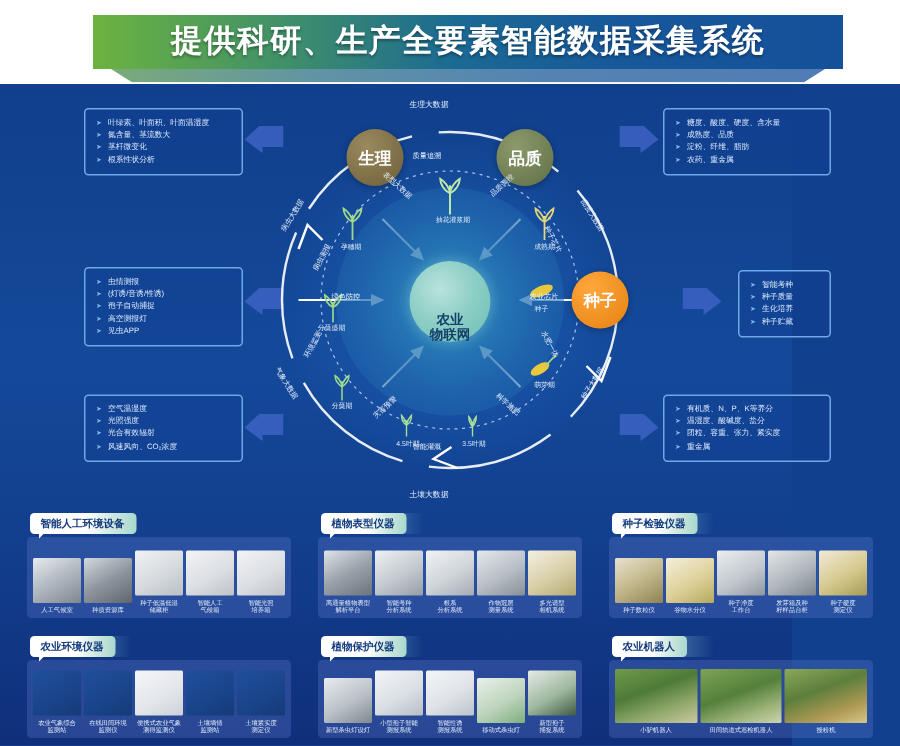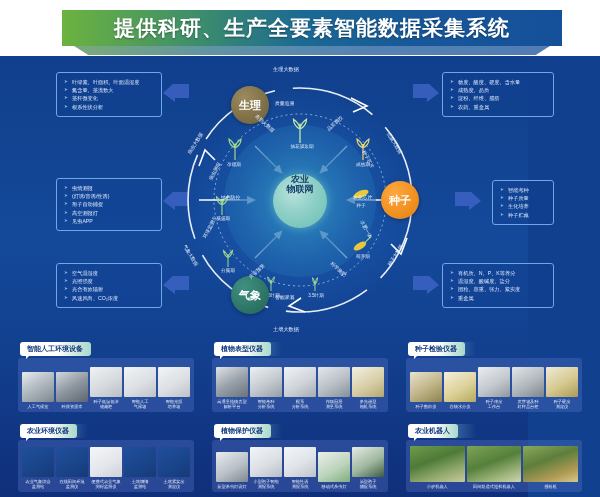--- a/index.html
+++ b/index.html
@@ -86,21 +86,21 @@
     position: absolute; left: 50%; top: 50%;
     transform: translate(-50%,-50%);
     width: 152px; height: 152px; border-radius: 50%;
     background: radial-gradient(circle, rgba(46,140,190,.85) 0%, rgba(32,105,175,.7) 55%, rgba(25,80,160,.25) 100%);
   }
   .core {
     position: absolute; left: 50%; top: 50%;
     transform: translate(-50%,-50%);
     width: 54px; height: 54px; border-radius: 50%;
     background: radial-gradient(circle at 38% 34%, #b9e3dc 0%, #8ecfc6 45%, #6bbdb4 100%);
-    display:flex; align-items:flex-start; justify-content:center;
+    display:flex; align-items:flex-end; justify-content:center;
     box-shadow: 0 0 10px rgba(150,230,220,.45);
     font-family: Liberation Serif, serif;
   }
   .core-label {
     color: #14406b; font-size: 9px; font-weight: bold;
     line-height: 10px; text-align:center;
   }
   .node {
     position: absolute;
     width: 38px; height: 38px; border-radius: 50%;
@@ -314,25 +314,25 @@
     <div class="stage" style="left:190px; top:145px; width:32px;">种子</div>
     <div class="stage" style="left:190px; top:196px; width:36px;">萌芽期</div>
 
     <div class="core">
       <div class="core-label">农业<br>物联网</div>
     </div>
 
     <div class="node" style="left:76px;  top:28px;  background:radial-gradient(circle at 35% 30%, #9b8a5e, #6d5e38);text-align:center;">
       <span>生理</span>
     </div>
+    <div class="node" style="left:176px; top:28px;  background:radial-gradient(circle at 35% 30%, #8c9a6b, #5f6e45);">
+      <span>品质</span>
+    </div>
     <div class="node" style="left:226px; top:123px; background:radial-gradient(circle at 35% 30%, #ffa73d, #e5810f);">
       <span>种子</span>
-    </div>
-    <div class="node" style="left:76px;  top:218px; background:radial-gradient(circle at 35% 30%, #3f9182, #226355);">
-      <span>气象</span>
     </div>
 
     <div class="ringlabel big" style="left:118px; top:8px;">生理大数据</div>
     <div class="ringlabel big" style="left:118px; top:268px;">土壤大数据</div>
     <div class="ringlabel" style="left:28px;  top:82px;  transform:rotate(-58deg);">病虫大数据</div>
     <div class="ringlabel" style="left:24px;  top:194px; transform:rotate(58deg);">气象大数据</div>
     <div class="ringlabel" style="left:228px; top:82px;  transform:rotate(58deg);">品质大数据</div>
     <div class="ringlabel" style="left:228px; top:194px; transform:rotate(-58deg);">种子大数据</div>
 
     <div class="ringlabel" style="left:120px; top:42px;">质量追溯</div>

